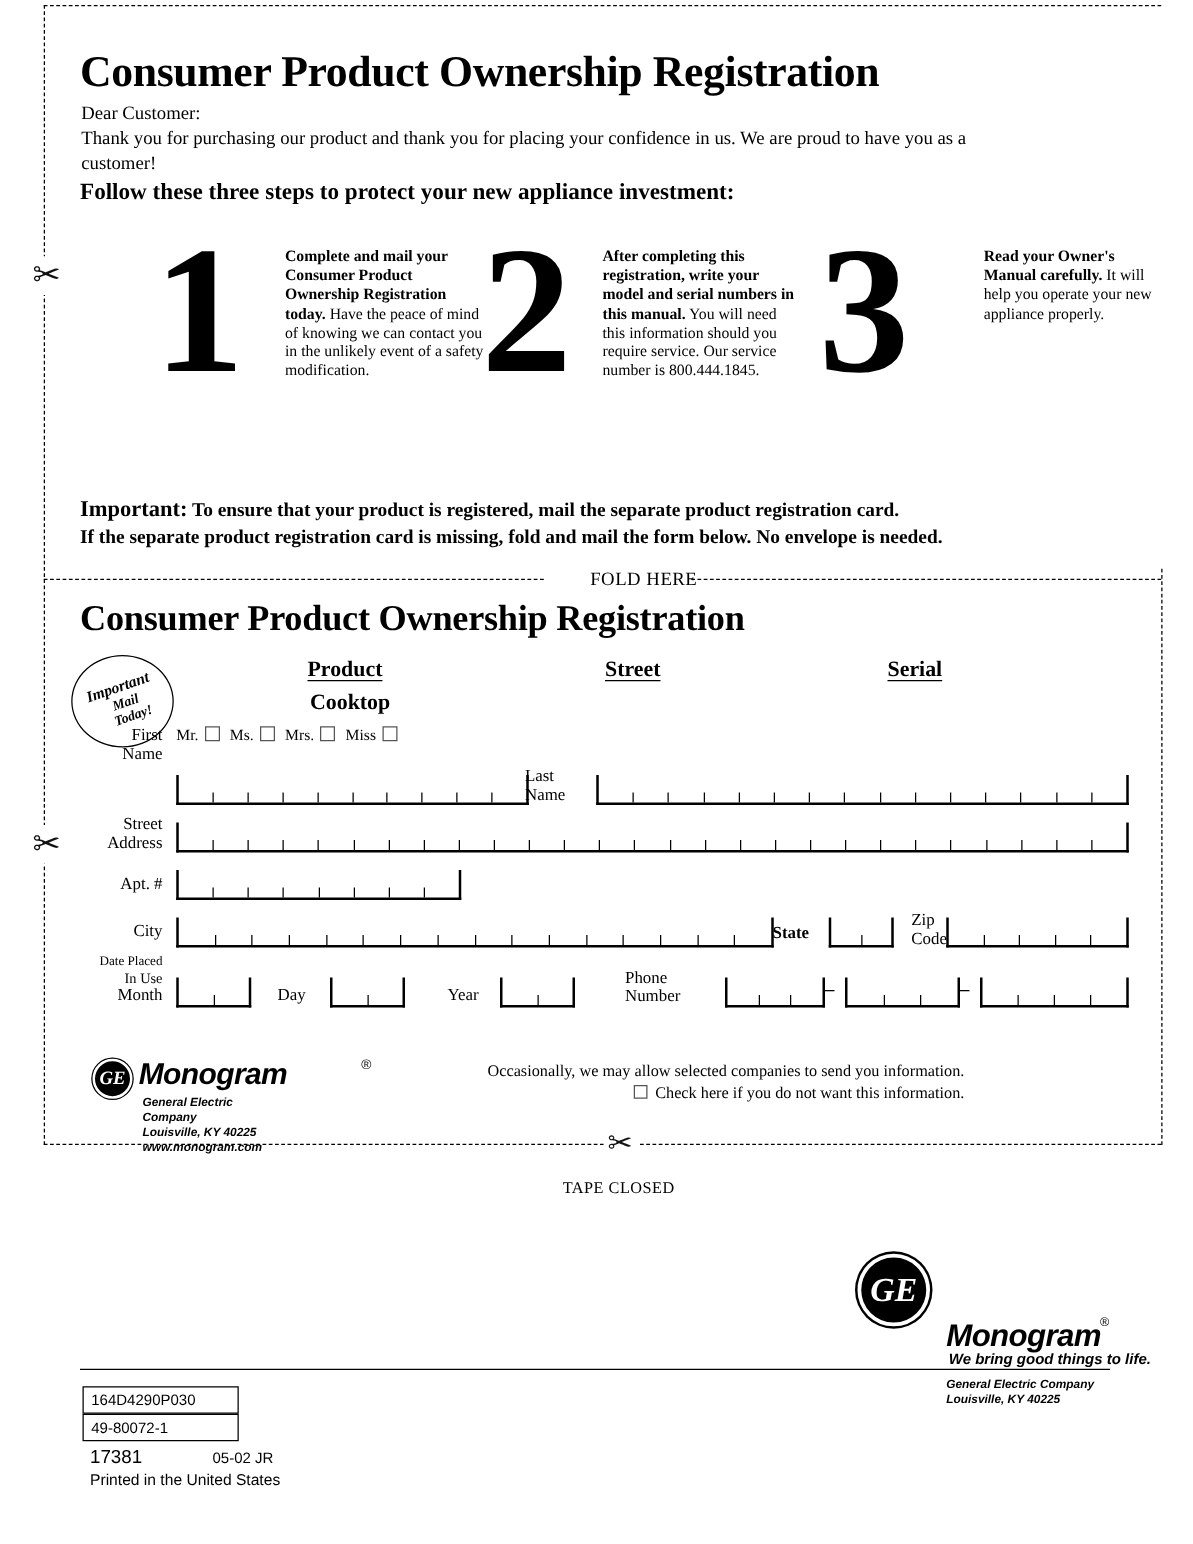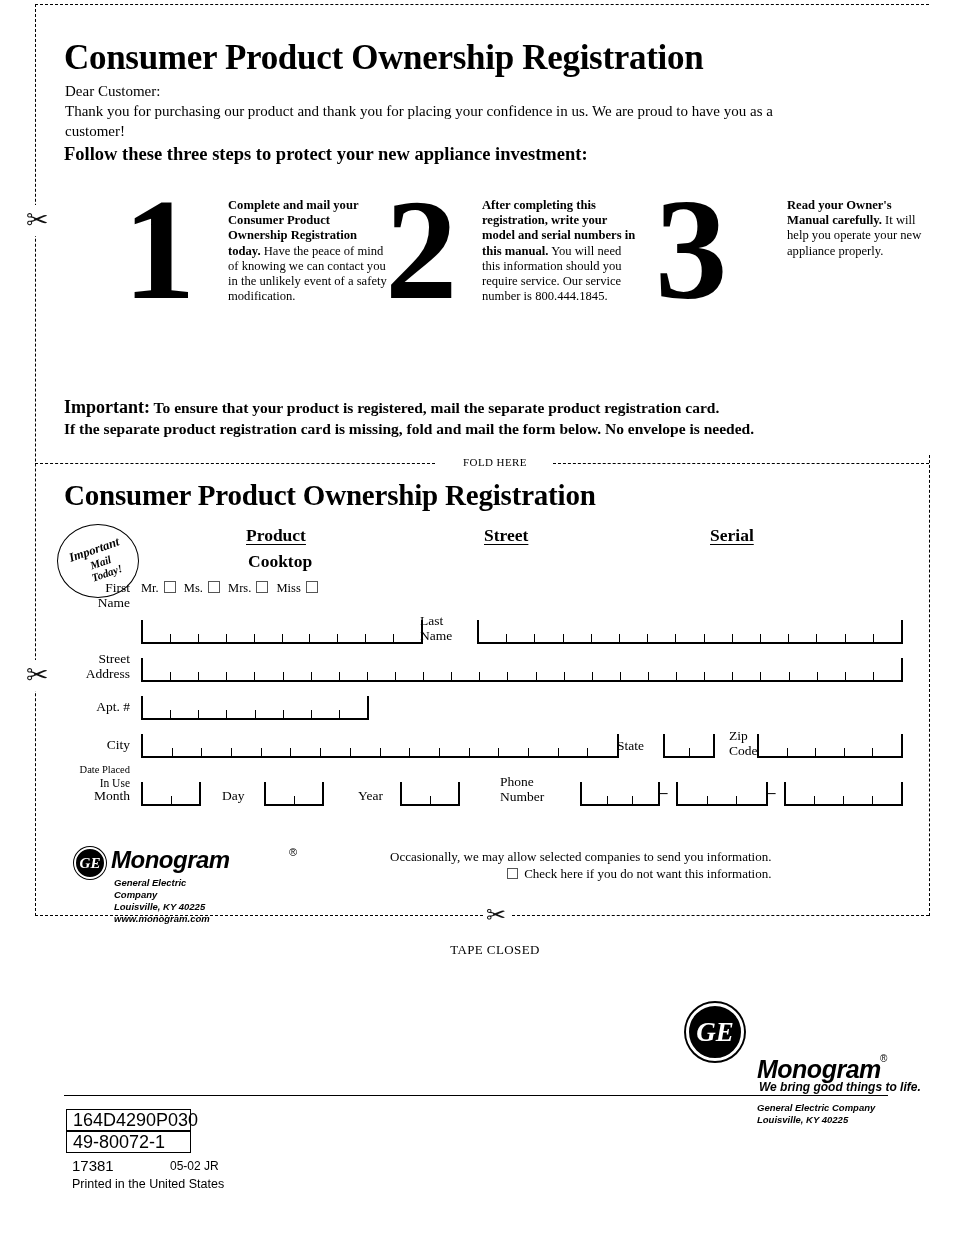--- a/index.html
+++ b/index.html
@@ -28,22 +28,22 @@
   }
   .fold-line-left {
     position:absolute; left:35px; top:463px; width:400px; height:0;
     border-top:1.6px dashed #000;
   }
   .fold-line-right {
     position:absolute; left:553px; top:463px; width:376px; height:0;
     border-top:1.6px dashed #000;
   }
   .fold-label {
-    position:absolute; left:440px; top:456px; width:110px;
-    text-align:center; font-size:11px; letter-spacing:.4px;
+    position:absolute; left:460px; top:456px; width:110px;
+    text-align:center; font-size:15px; letter-spacing:.4px;
   }
   .cut-bottom-left {
     position:absolute; left:35px; top:915px; width:448px; height:0;
     border-top:1.6px dashed #000;
   }
   .cut-bottom-right {
     position:absolute; left:512px; top:915px; width:417px; height:0;
     border-top:1.6px dashed #000;
   }
 
@@ -232,21 +232,21 @@
   }
   .foot-addr {
     position:absolute; left:757px; top:1102px;
     font-family:"Liberation Sans", sans-serif;
     font-style:italic; font-weight:bold; font-size:9.5px; line-height:12px;
   }
 
   .pn-box {
     position:absolute; left:66px; border:1px solid #000;
     width:125px; height:22px;
-    font-family:"Liberation Sans", sans-serif; font-size:18px;
+    font-family:"Liberation Sans", sans-serif; font-size:12px;
     display:flex; align-items:center; padding-left:6px;
     box-sizing:border-box;
   }
   #pn-1 { top:1109px; }
   #pn-2 { top:1131px; }
   #pn-3 {
     position:absolute; left:72px; top:1157px;
     font-family:"Liberation Sans", sans-serif; font-size:15px;
   }
   #pn-date {
@@ -420,21 +420,21 @@
       <i></i>
       <i></i>
       <i></i>
       <i></i>
       <i></i>
       <i></i>
       <i></i>
       <i></i>
       <i></i>
   </div>
-  <div class="fld-label" style="left:602px; top:739px; width:42px; text-align:right;">State</div>
+  <div class="fld-label" style="left:618px; top:739px; width:42px; text-align:left;font-weight:bold;">State</div>
   <div class="comb" id="comb-state" style="left:663px; top:734px; width:48px;">
     <i></i>
       <i></i>
   </div>
   <div class="fld-label" style="left:716px; top:729px; width:36px; text-align:left; white-space:pre-line;margin-left:13px;">Zip
 Code</div>
   <div class="comb" id="comb-zip" style="left:757px; top:734px; width:142px;">
     <i></i>
       <i></i>
       <i></i>

